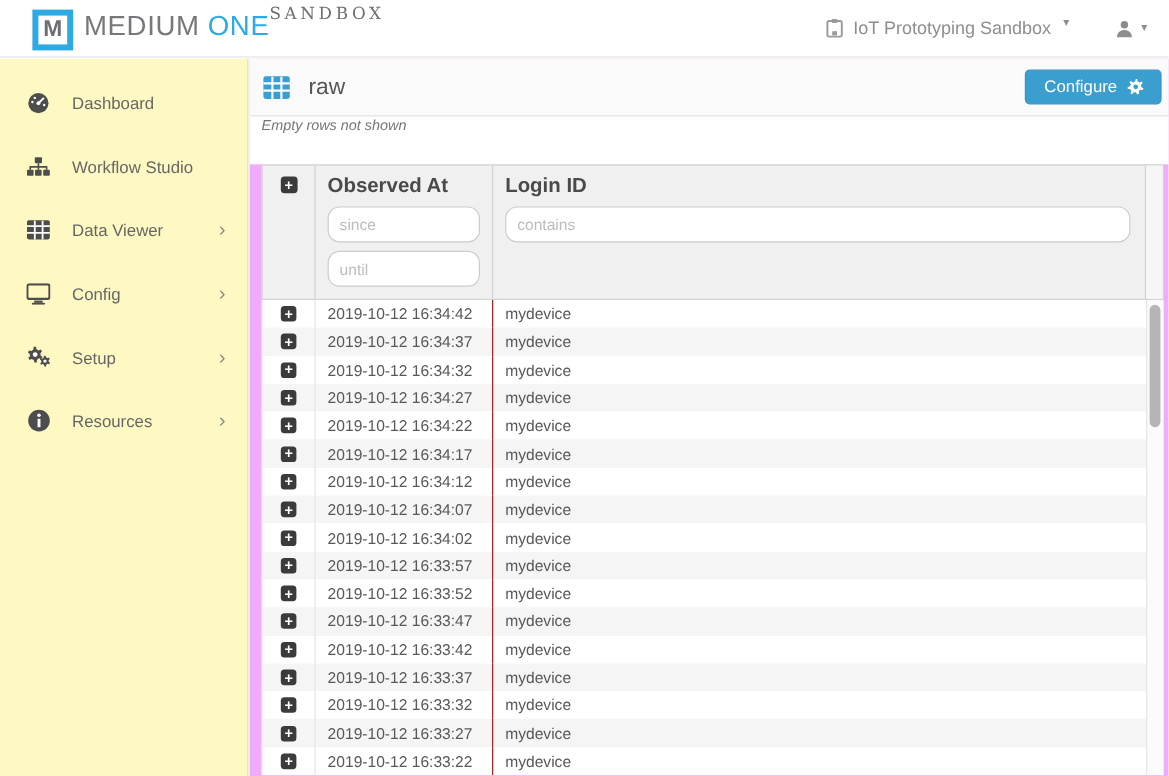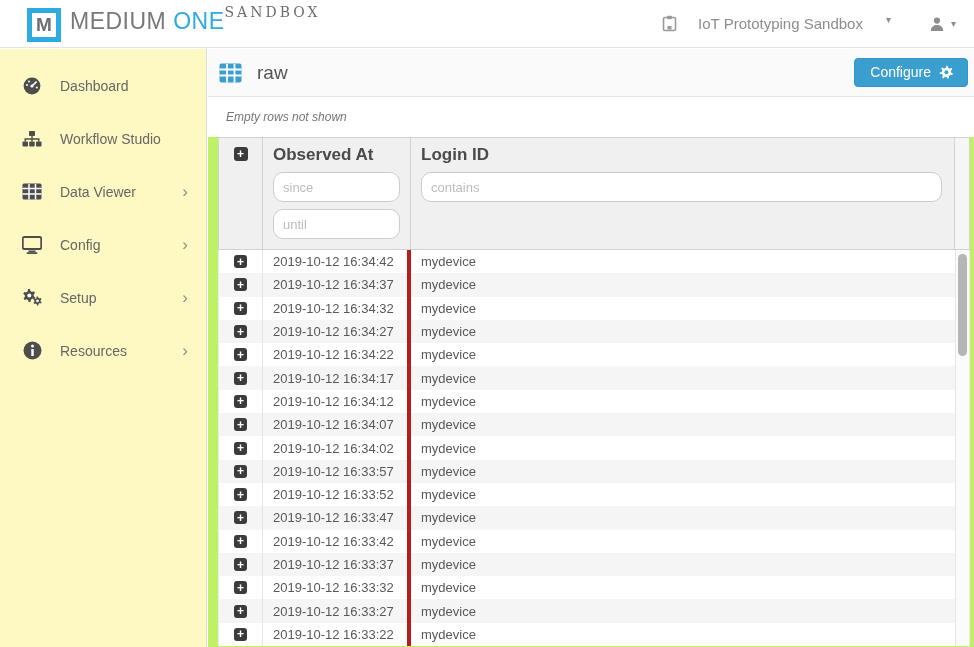--- a/index.html
+++ b/index.html
@@ -21,50 +21,50 @@
     color:#6d6e71; font-weight:bold; font-size:19px; line-height:1;
   }
   .logo-words { margin-left:9px; display:flex; flex-direction:row; }
   .logo-line1 { font-size:23px; font-weight:400; color:#77787b; letter-spacing:0.5px; line-height:26px; margin-top:2px; white-space:nowrap; }
   .logo-line1 .accent { color:#2caae1; }
   .logo-sub {
     font-family:"DejaVu Serif","Liberation Serif",serif;
     font-size:14px; letter-spacing:3px; color:#6d6e71; text-align:right; line-height:13px;
   }
   .topbar-right { margin-left:auto; margin-right:18px; display:flex; align-items:center; color:#8e8e8e; }
-  .project-select { display:flex; align-items:flex-start; cursor:pointer;gap:13px; }
+  .project-select { display:flex; align-items:flex-start; cursor:pointer; }
   .project-select .plabel { font-size:15px; margin:0 10px 0 8px; color:#8e8e8e; }
   .caret { font-size:10px; color:#8e8e8e; line-height:1; }
   .user-menu { display:flex; align-items:center; margin-left:38px; cursor:pointer; }
   .user-menu .caret { margin-left:6px; }
   .iconsvg { display:inline-block; vertical-align:middle; }
   
   .sidebar {
     position:absolute; top:49px; left:0; bottom:0; width:207px;
     background:#fef9c3; border-right:1px solid #dcdcdc;
     padding-top:10px;
   }
   .side-item { height:53px; display:flex; align-items:center; padding:0 18px 0 21px; cursor:pointer; }
   .side-item .sicon { width:22px; display:flex; justify-content:center; }
   .side-item .slabel { margin-left:17px; font-size:14px; color:#666; }
   .side-item .chev { margin-left:auto; color:#8d8d8d; font-size:17px; line-height:1; }
   
-  .main { position:absolute; top:49px; left:208px; right:0; bottom:0; background:#bef264; }
+  .main { position:absolute; top:49px; left:208px; right:0; bottom:0; background:#f0abfc; }
   .title-bar {
     height:48px; background:#fafafa; border-bottom:1px solid #e5e5e5;
     display:flex; align-items:center; padding:0 6px 0 11px;
   }
   .title-bar .page-title { margin-left:15px; font-size:19px; color:#555; }
   .configure-btn {
     margin-left:auto; background:#3a9ecf; border:1px solid #3595c6; color:#fff;
     border-radius:4px; font-size:14px; padding:5px 13px 6px 15px;
     display:flex; align-items:center; cursor:pointer; font-family:inherit;
   }
   .configure-btn .gear { margin-left:8px; display:flex; }
-  .note-row { height:40px; display:flex; align-items:center; padding-left:18px; background:#fff; }
+  .note-row { height:40px; display:flex; padding-left:10px; background:#fff; }
   .note-text { font-style:italic; font-size:12px; color:#757575; }
   
   .table-wrap { margin:0 4px 0 10px; }
   .thead {
     display:flex; background:#f0f0f0; border:1px solid #d2d2d2;
     height:113px;
   }
   .th { border-right:1px solid #d2d2d2; }
   .th-plus { width:44px; padding-top:9px; display:flex; justify-content:center; align-items:flex-start; }
   .th-observed { width:148px; padding:7px 10px 0 10px; }
@@ -78,21 +78,21 @@
   }
   .filter-input::placeholder { color:#bcbcbc; opacity:1; }
   .tbody {
     position:relative; height:396px; overflow:hidden;
     border-left:1px solid #ececec; border-right:1px solid #ececec; background:#fff;
   }
   .row { display:flex; height:23.3px; align-items:center; margin-right:14px; background:#fff; }
   .row.alt { background:#f5f5f5; }
   .cell { height:100%; display:flex; align-items:center; }
   .cell-plus { width:44px; justify-content:center; border-right:1px solid #e5e5e5; }
-  .cell-obs { width:148px; padding-left:10px; border-right:4px solid #b91c1c; font-size:13px; color:#585858; }
+  .cell-obs { width:148px; padding-left:10px; border-right:1px solid #b91c1c; font-size:13px; color:#585858; }
   .cell-login { flex:1; padding-left:10px; font-size:13px; color:#585858; }
   .plus {
     width:13px; height:13px; background:#3b3b3b; border-radius:3px;
     color:#fff; display:flex; align-items:center; justify-content:center;
     font-size:12px; font-weight:bold; line-height:0; cursor:pointer;
   }
   .plus-lg { width:14px; height:14px; }
   .scroll-strip {
     position:absolute; top:0; right:0; bottom:0; width:14px;
     background:#fbfbfb; border-left:1px solid #e6e6e6;

